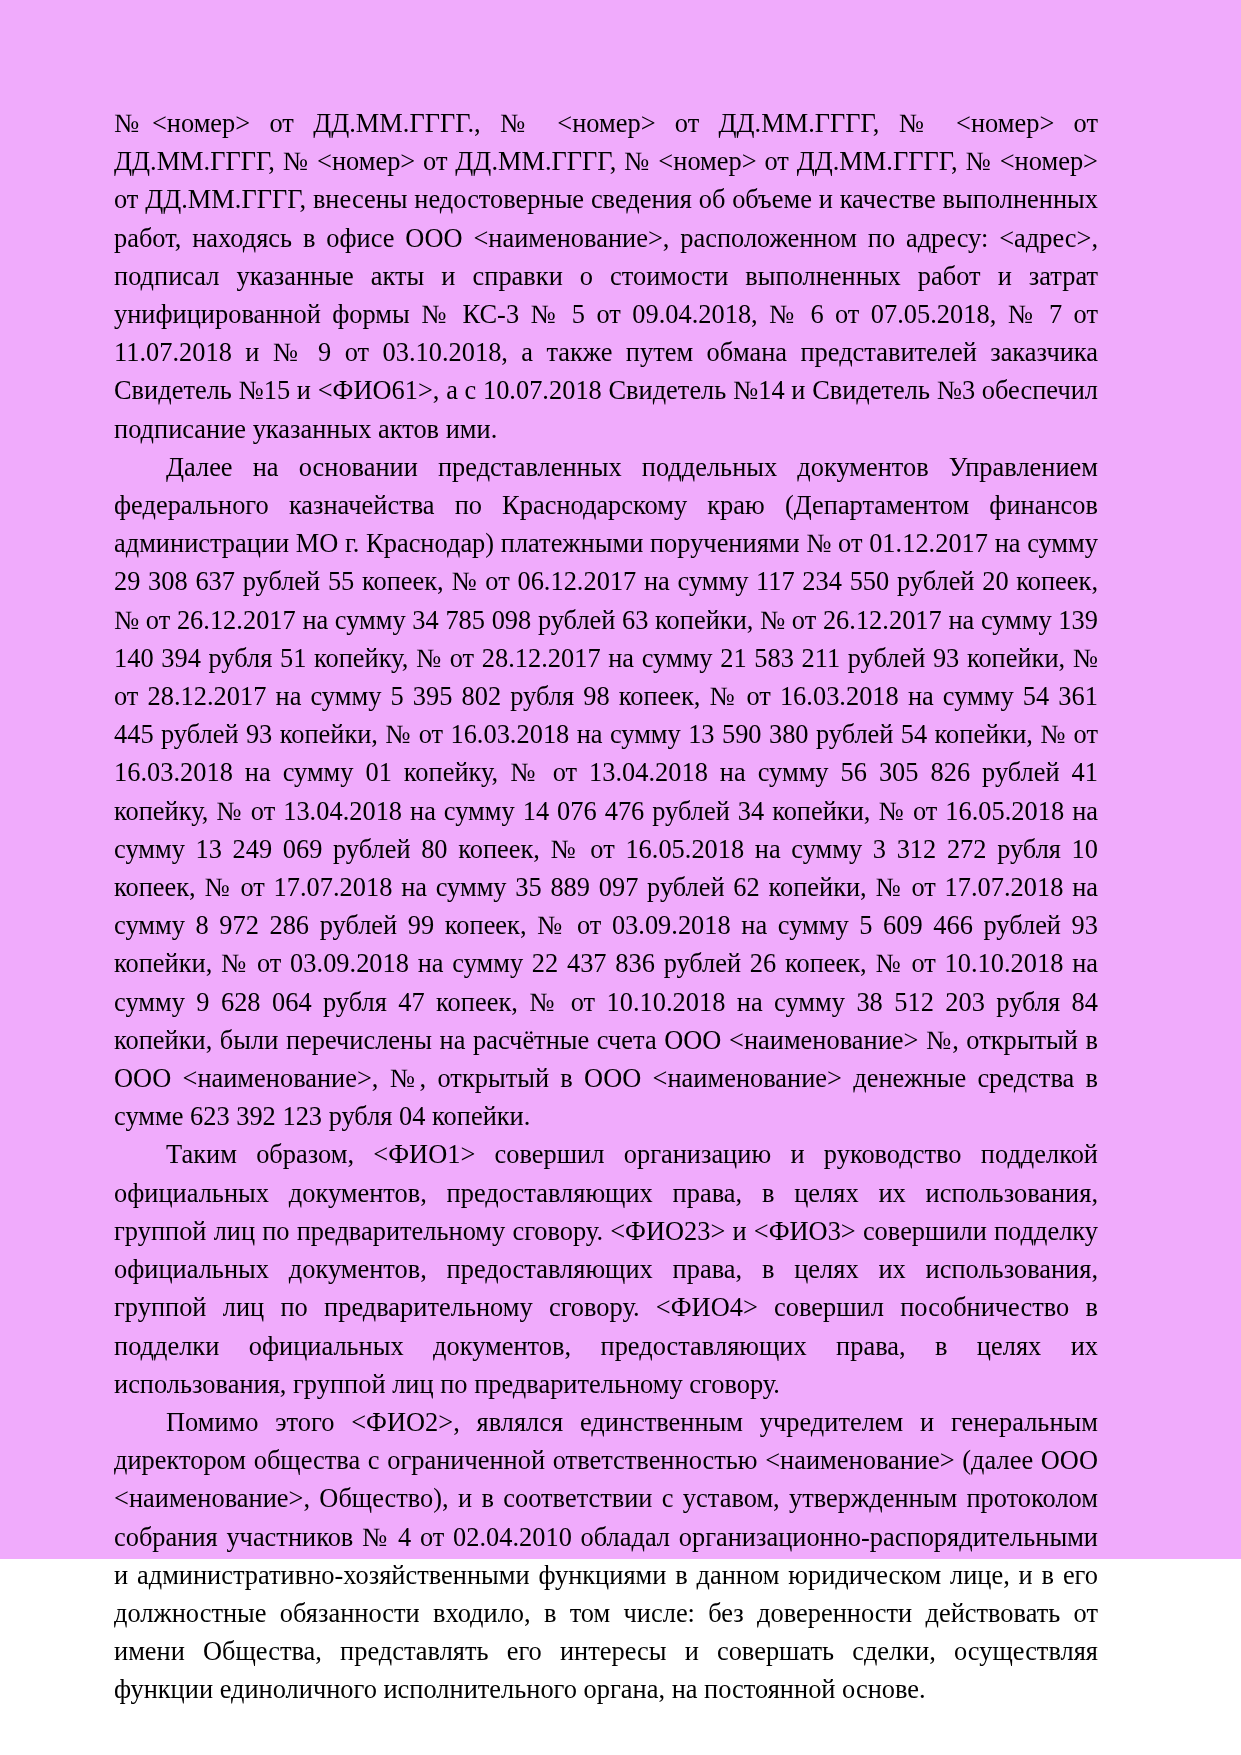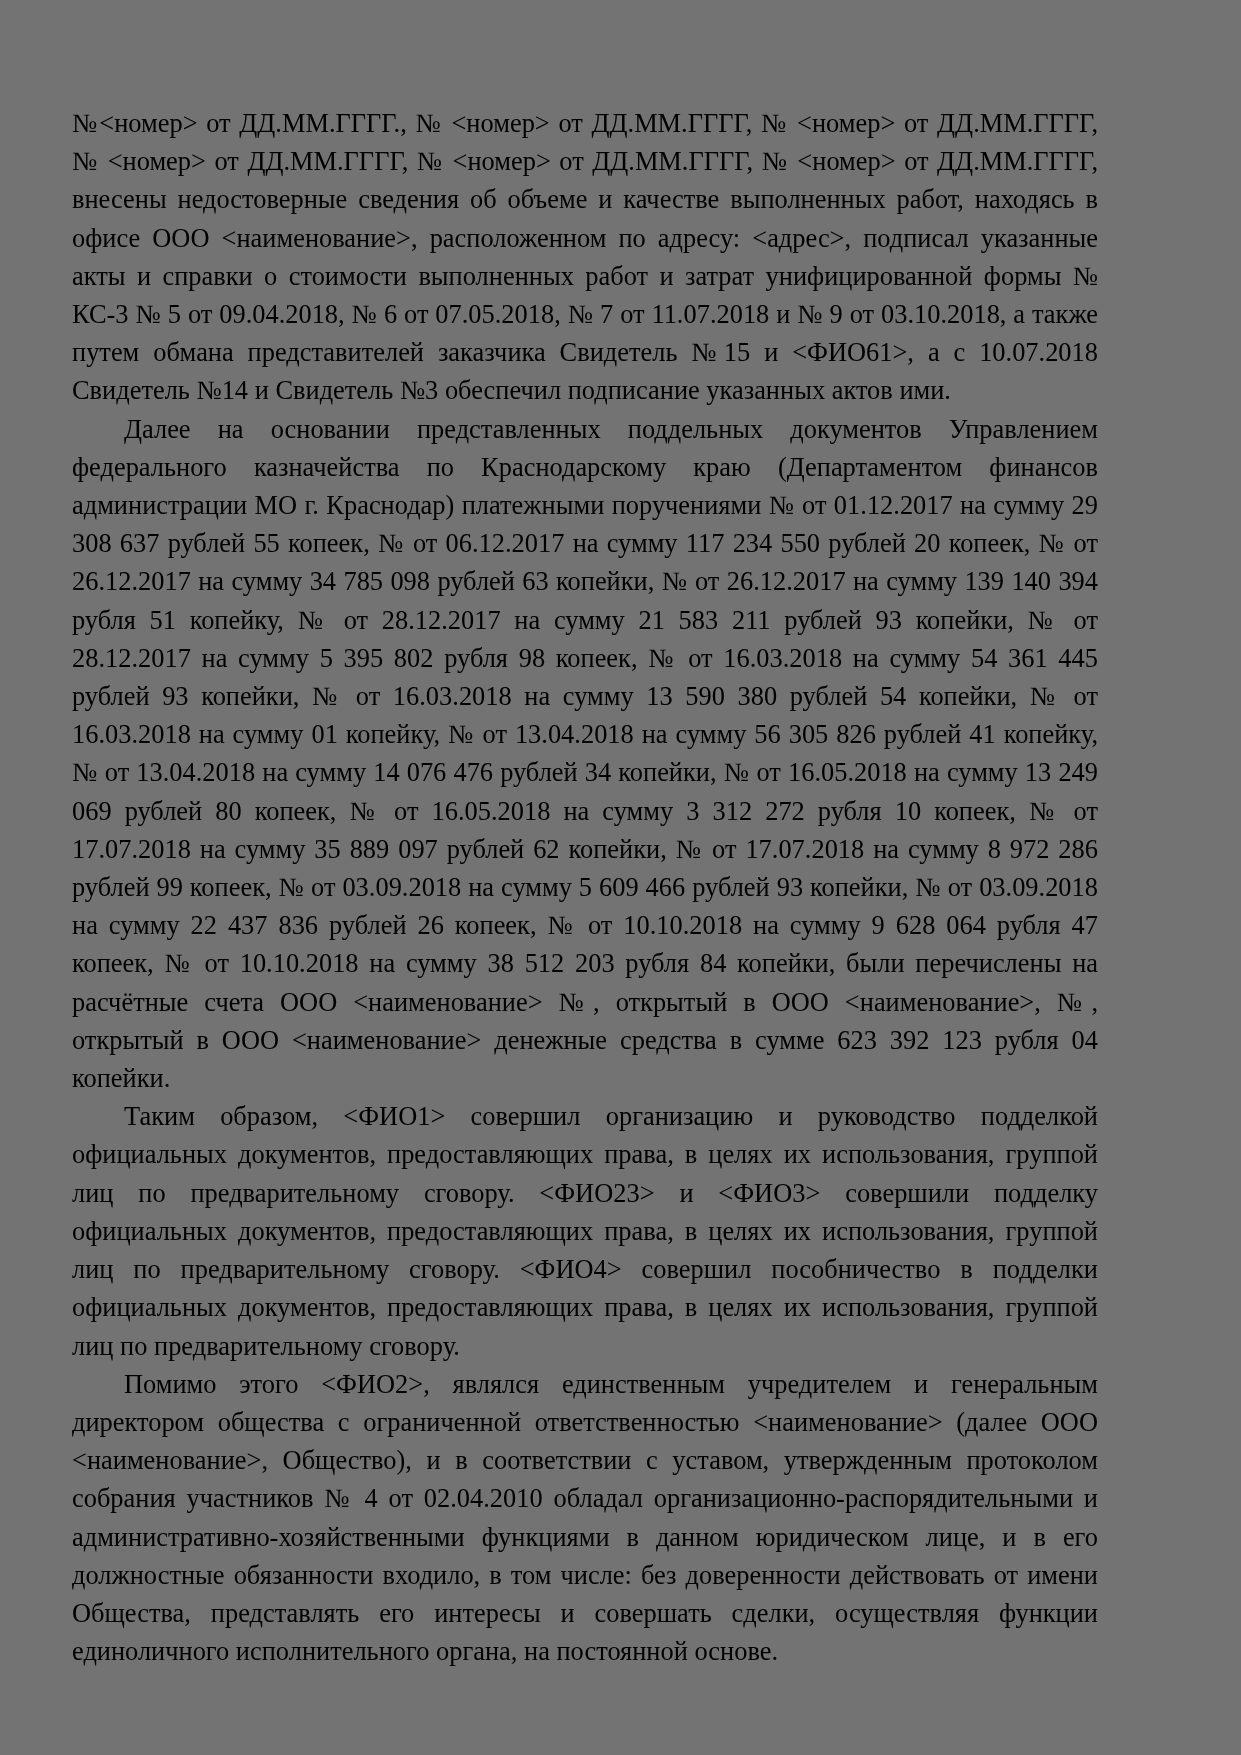--- a/index.html
+++ b/index.html
@@ -12,23 +12,23 @@
     width: 1241px;
     height: 1755px;
     font-family: "Liberation Serif", "DejaVu Serif", serif;
     color: #000000;
     -webkit-font-smoothing: antialiased;
   }
   .page {
     position: relative;
     box-sizing: border-box;
     width: 1241px;
-    height: 1755px;
-    padding: 104px 143px 0 72px;
-    background: #737373;
+    height: 1559px;
+    padding: 104px 143px 0 114px;
+    background: #f0abfc;
   }
   .doc-body {
     font-size: 26.4px;
     line-height: 38.2px;
     text-align: justify;
     text-justify: inter-word;
     hyphens: none;
     letter-spacing: 0.01px;
     word-spacing: 0px;
   }

